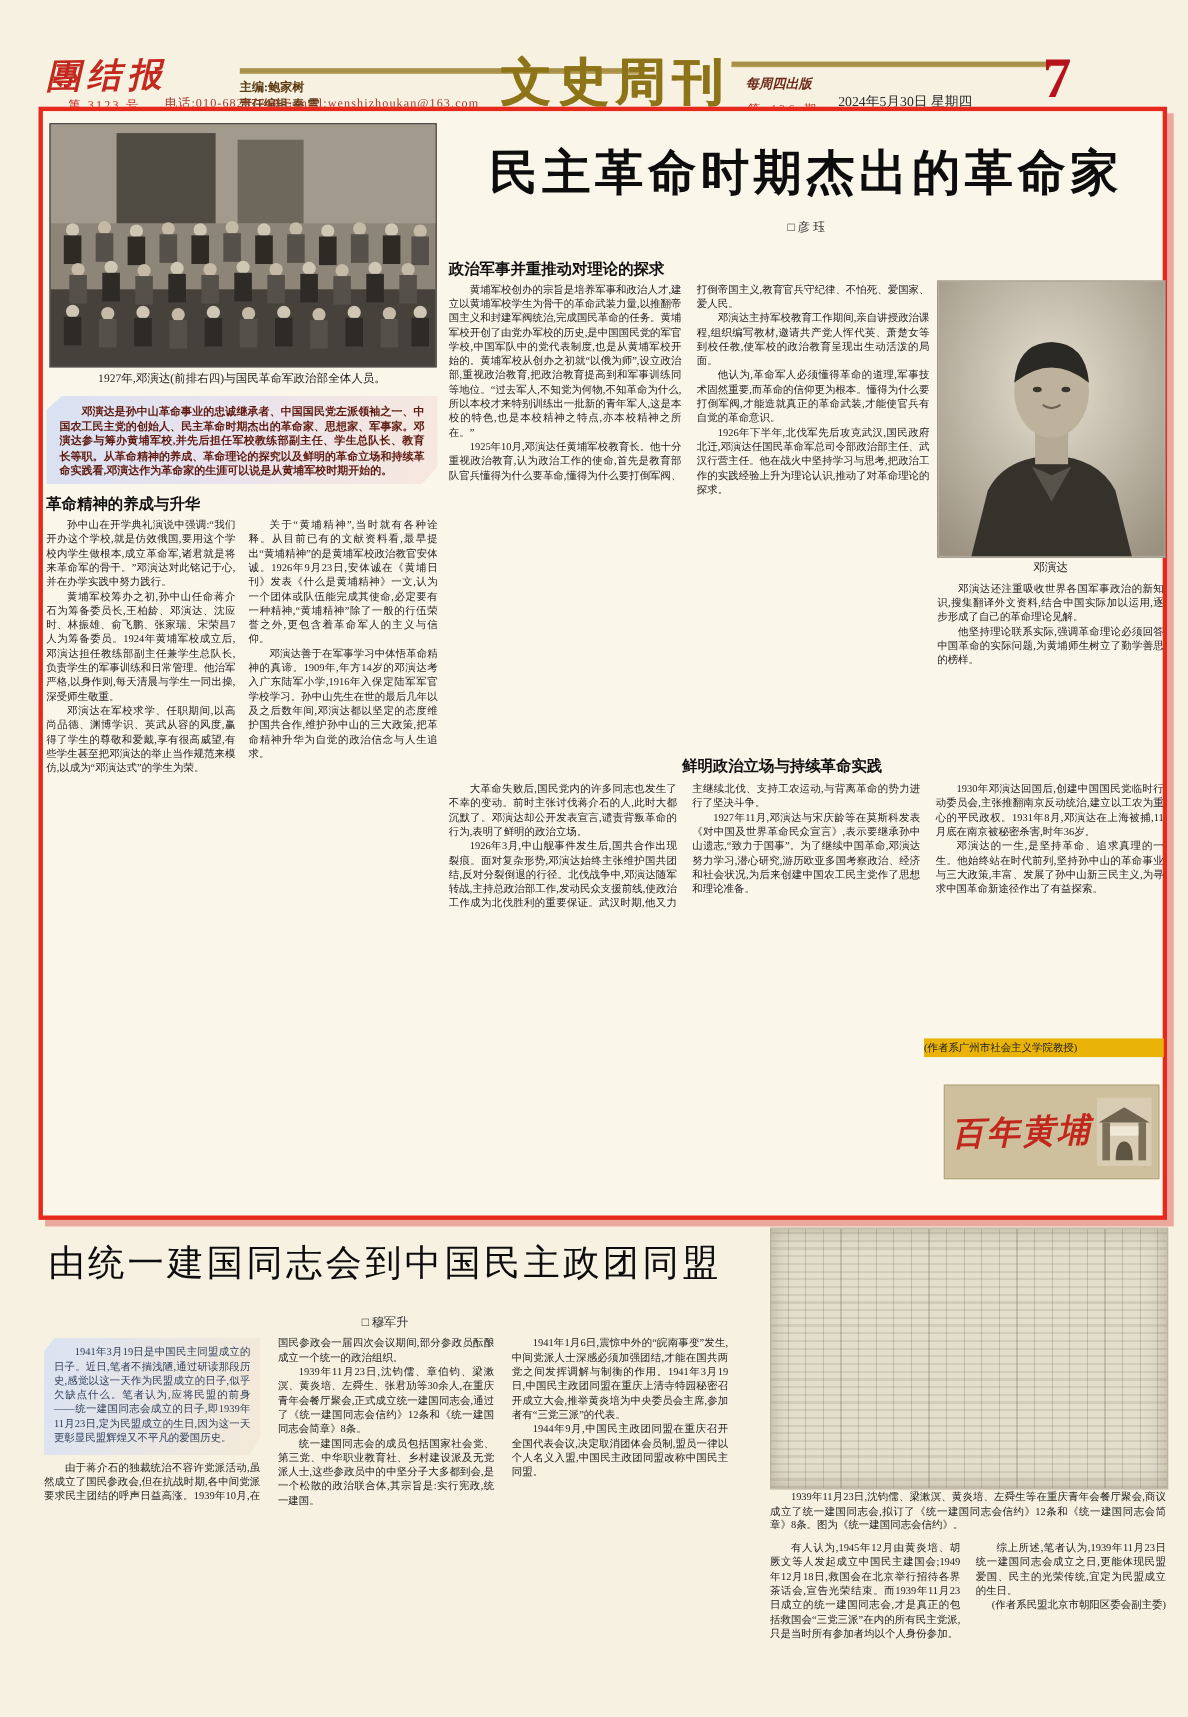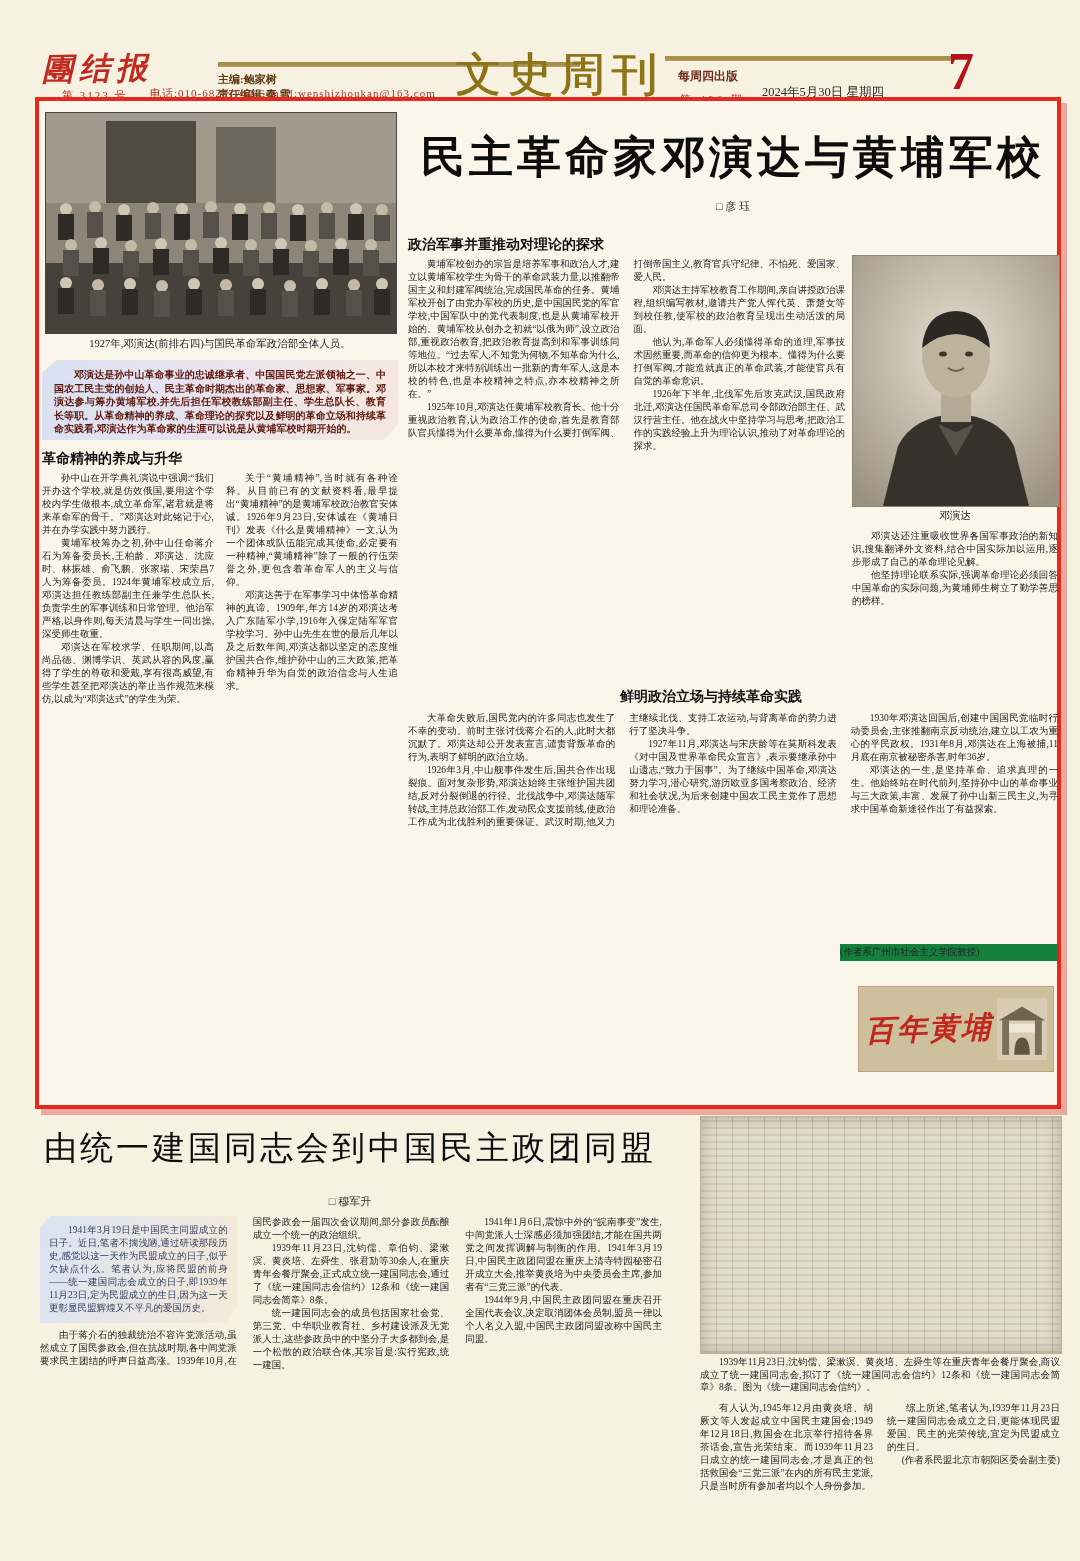--- a/index.html
+++ b/index.html
@@ -9,24 +9,24 @@
   
   .masthead{left:42px;top:48px;font-size:31px;font-weight:bold;color:#c3291e;
             letter-spacing:6px;transform:rotate(-1deg);font-style:italic;}
   .issue-no{left:62px;top:88px;font-size:11px;color:#c3291e;letter-spacing:2px;}
   .gold-rule{height:4px;background:#a8904a;border-bottom:1px solid #b9a25c;}
   .rule-l{left:218px;top:62px;width:362px;}
   .rule-r{left:665px;top:56px;width:290px;}
   .ed-row{left:218px;top:72px;width:362px;display:flex;justify-content:space-between;
           font-size:11px;color:#5c3a12;font-weight:bold;flex-direction:column;}
   .contact{left:150px;top:86px;font-size:11px;color:#a5362a;letter-spacing:1px;}
-  .weekly-title{left:455px;top:44px;font-size:46px;font-weight:normal;color:#8e7418;
+  .weekly-title{left:455px;top:44px;font-size:46px;font-weight:bold;color:#8e7418;
                 font-family:"DejaVu Sans","Liberation Sans",sans-serif;letter-spacing:6px;
                 text-shadow:1px 0 0 #8e7418;}
-  .freq{left:678px;top:68px;font-size:12px;color:#6e2a18;font-weight:bold;}
+  .freq{left:678px;top:68px;font-size:12px;color:#6e2a18;font-weight:bold;font-style:italic;}
   .date-line{left:762px;top:84px;font-size:12.5px;color:#2a2a2a;}
   .issue-r{left:680px;top:92px;font-size:11px;color:#c3291e;letter-spacing:3px;}
   .page-num{left:948px;top:42px;font-size:52px;font-weight:bold;color:#b5121b;
             font-family:"Liberation Serif",serif;}
   
   .main-box{left:35px;top:97px;width:1018px;height:1004px;background:#fbf6ea;
             border:4px solid #e6291c;box-shadow:6px 6px 0 #eba99e;}
   
   .group-photo{left:45px;top:112px;width:350px;height:220px;background:#6b655c;
                border:1px solid #444;}
@@ -46,21 +46,21 @@
             letter-spacing:4px;text-align:center;color:#0d0d0d;}
   .byline{font-size:11px;text-align:center;color:#333;}
   .byline-main{left:408px;top:199px;width:650px;}
   .h2-mid{left:408px;top:236px;width:437px;}
   .mid-cols{left:408px;top:258px;width:437px;height:420px;column-count:2;column-gap:14px;overflow:hidden;}
   .portrait{left:852px;top:255px;width:206px;height:250px;background:#d6cfc0;border:1px solid #8d8578;}
   .portrait-cap{left:852px;top:509px;width:206px;font-size:10.5px;text-align:center;color:#222;}
   .side-col{left:852px;top:530px;width:206px;height:148px;overflow:hidden;}
   .h3-right{left:620px;top:688px;width:430px;}
   .bot-cols{left:408px;top:712px;width:650px;height:386px;column-count:3;column-gap:14px;overflow:hidden;}
-  .attr-main{left:840px;top:944px;width:218px;font-size:9.5px;background:#15803d;
+  .attr-main{left:840px;top:944px;width:218px;font-size:9.5px;background:#eab308;
              padding:2px 0;color:#222;z-index:3;}
   .stamp-box{left:858px;top:986px;width:196px;height:86px;background:#cec09d;z-index:4;
              display:flex;align-items:center;padding:4px 6px;box-sizing:border-box;
              border:1px solid #b5a47e;}
   .stamp-text{font-size:30px;font-weight:bold;color:#c2271d;font-style:italic;
               letter-spacing:2px;white-space:nowrap;transform:rotate(-2deg);}
   
   .headline2{left:38px;top:1126px;width:624px;font-size:33px;font-weight:normal;
              letter-spacing:3px;text-align:center;color:#0d0d0d;}
   .byline-bot{left:38px;top:1194px;width:624px;}
@@ -166,21 +166,21 @@
 
 <div class="abs sec-head h1-left">革命精神的养成与升华</div>
 <div class="abs cols left-cols">
     <p>孙中山在开学典礼演说中强调:“我们开办这个学校,就是仿效俄国,要用这个学校内学生做根本,成立革命军,诸君就是将来革命军的骨干。”邓演达对此铭记于心,并在办学实践中努力践行。</p>
     <p>黄埔军校筹办之初,孙中山任命蒋介石为筹备委员长,王柏龄、邓演达、沈应时、林振雄、俞飞鹏、张家瑞、宋荣昌7人为筹备委员。1924年黄埔军校成立后,邓演达担任教练部副主任兼学生总队长,负责学生的军事训练和日常管理。他治军严格,以身作则,每天清晨与学生一同出操,深受师生敬重。</p>
     <p>邓演达在军校求学、任职期间,以高尚品德、渊博学识、英武从容的风度,赢得了学生的尊敬和爱戴,享有很高威望,有些学生甚至把邓演达的举止当作规范来模仿,以成为“邓演达式”的学生为荣。</p>
     <p>关于“黄埔精神”,当时就有各种诠释。从目前已有的文献资料看,最早提出“黄埔精神”的是黄埔军校政治教官安体诚。1926年9月23日,安体诚在《黄埔日刊》发表《什么是黄埔精神》一文,认为一个团体或队伍能完成其使命,必定要有一种精神,“黄埔精神”除了一般的行伍荣誉之外,更包含着革命军人的主义与信仰。</p>
     <p>邓演达善于在军事学习中体悟革命精神的真谛。1909年,年方14岁的邓演达考入广东陆军小学,1916年入保定陆军军官学校学习。孙中山先生在世的最后几年以及之后数年间,邓演达都以坚定的态度维护国共合作,维护孙中山的三大政策,把革命精神升华为自觉的政治信念与人生追求。</p>
   </div>
 
-<div class="abs headline">民主革命家邓演达与黄埔军校</div>
+<div class="abs headline">民主革命时期杰出的革命家</div>
 <div class="abs byline byline-main">□ 彦  珏</div>
 
 <div class="abs sec-head h2-mid">政治军事并重推动对理论的探求</div>
 <div class="abs cols mid-cols">
     <p>黄埔军校创办的宗旨是培养军事和政治人才,建立以黄埔军校学生为骨干的革命武装力量,以推翻帝国主义和封建军阀统治,完成国民革命的任务。黄埔军校开创了由党办军校的历史,是中国国民党的军官学校,中国军队中的党代表制度,也是从黄埔军校开始的。黄埔军校从创办之初就“以俄为师”,设立政治部,重视政治教育,把政治教育提高到和军事训练同等地位。“过去军人,不知党为何物,不知革命为什么,所以本校才来特别训练出一批新的青年军人,这是本校的特色,也是本校精神之特点,亦本校精神之所在。”</p>
     <p>1925年10月,邓演达任黄埔军校教育长。他十分重视政治教育,认为政治工作的使命,首先是教育部队官兵懂得为什么要革命,懂得为什么要打倒军阀、打倒帝国主义,教育官兵守纪律、不怕死、爱国家、爱人民。</p>
     <p>邓演达主持军校教育工作期间,亲自讲授政治课程,组织编写教材,邀请共产党人恽代英、萧楚女等到校任教,使军校的政治教育呈现出生动活泼的局面。</p>
     <p>他认为,革命军人必须懂得革命的道理,军事技术固然重要,而革命的信仰更为根本。懂得为什么要打倒军阀,才能造就真正的革命武装,才能使官兵有自觉的革命意识。</p>
     <p>1926年下半年,北伐军先后攻克武汉,国民政府北迁,邓演达任国民革命军总司令部政治部主任、武汉行营主任。他在战火中坚持学习与思考,把政治工作的实践经验上升为理论认识,推动了对革命理论的探求。</p>
   </div>

